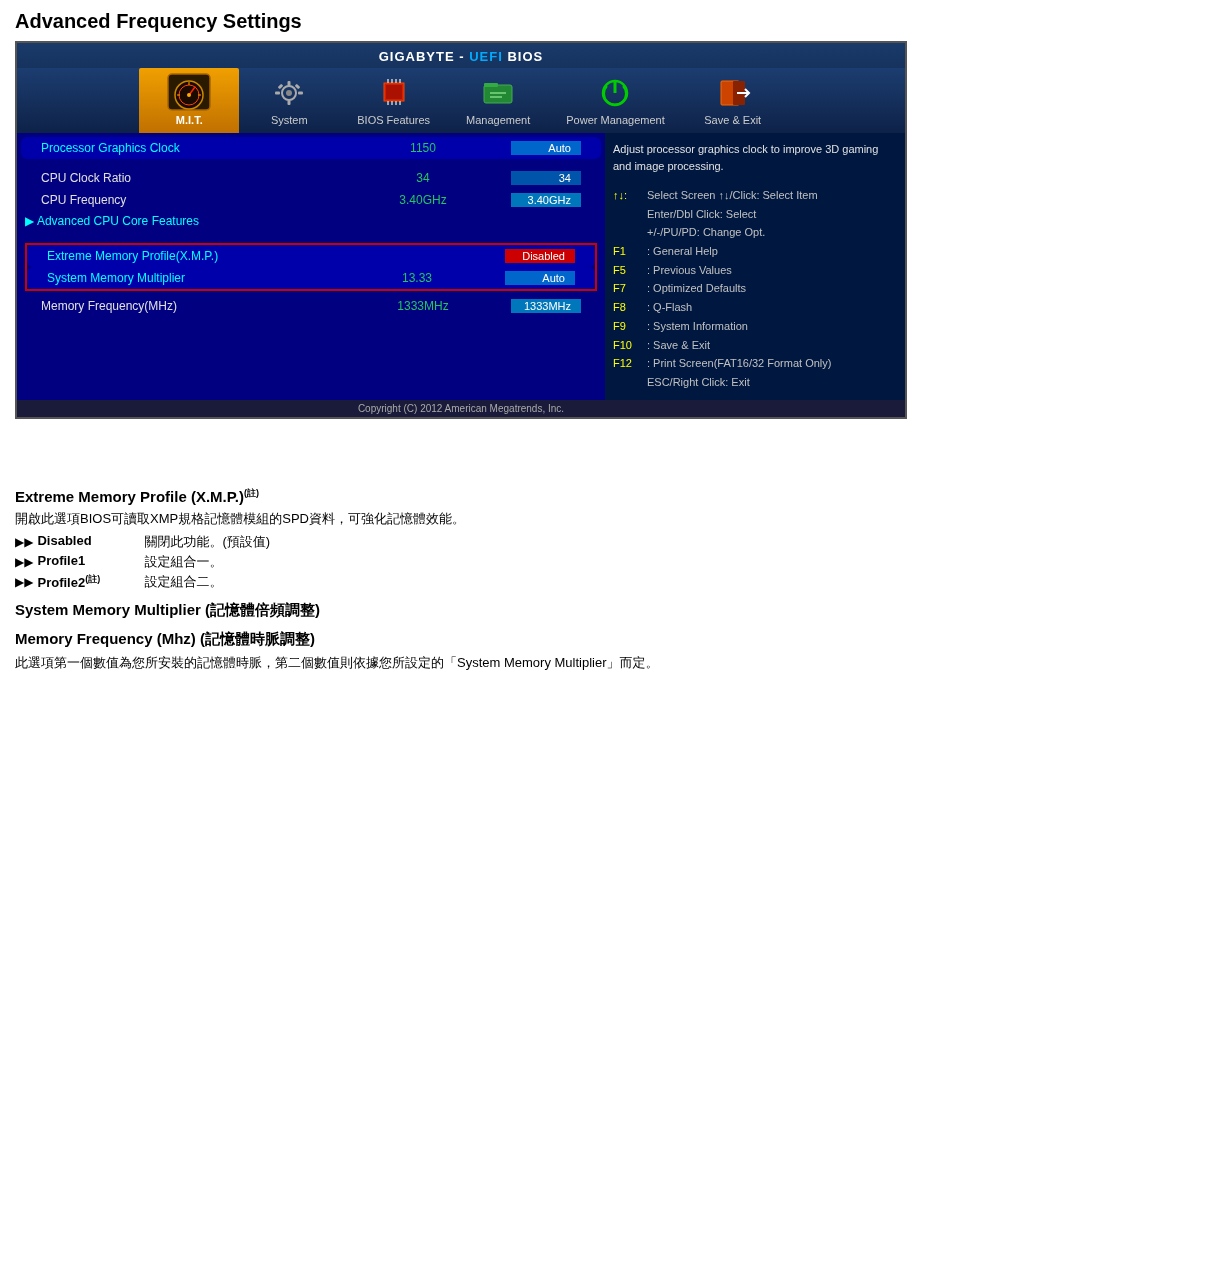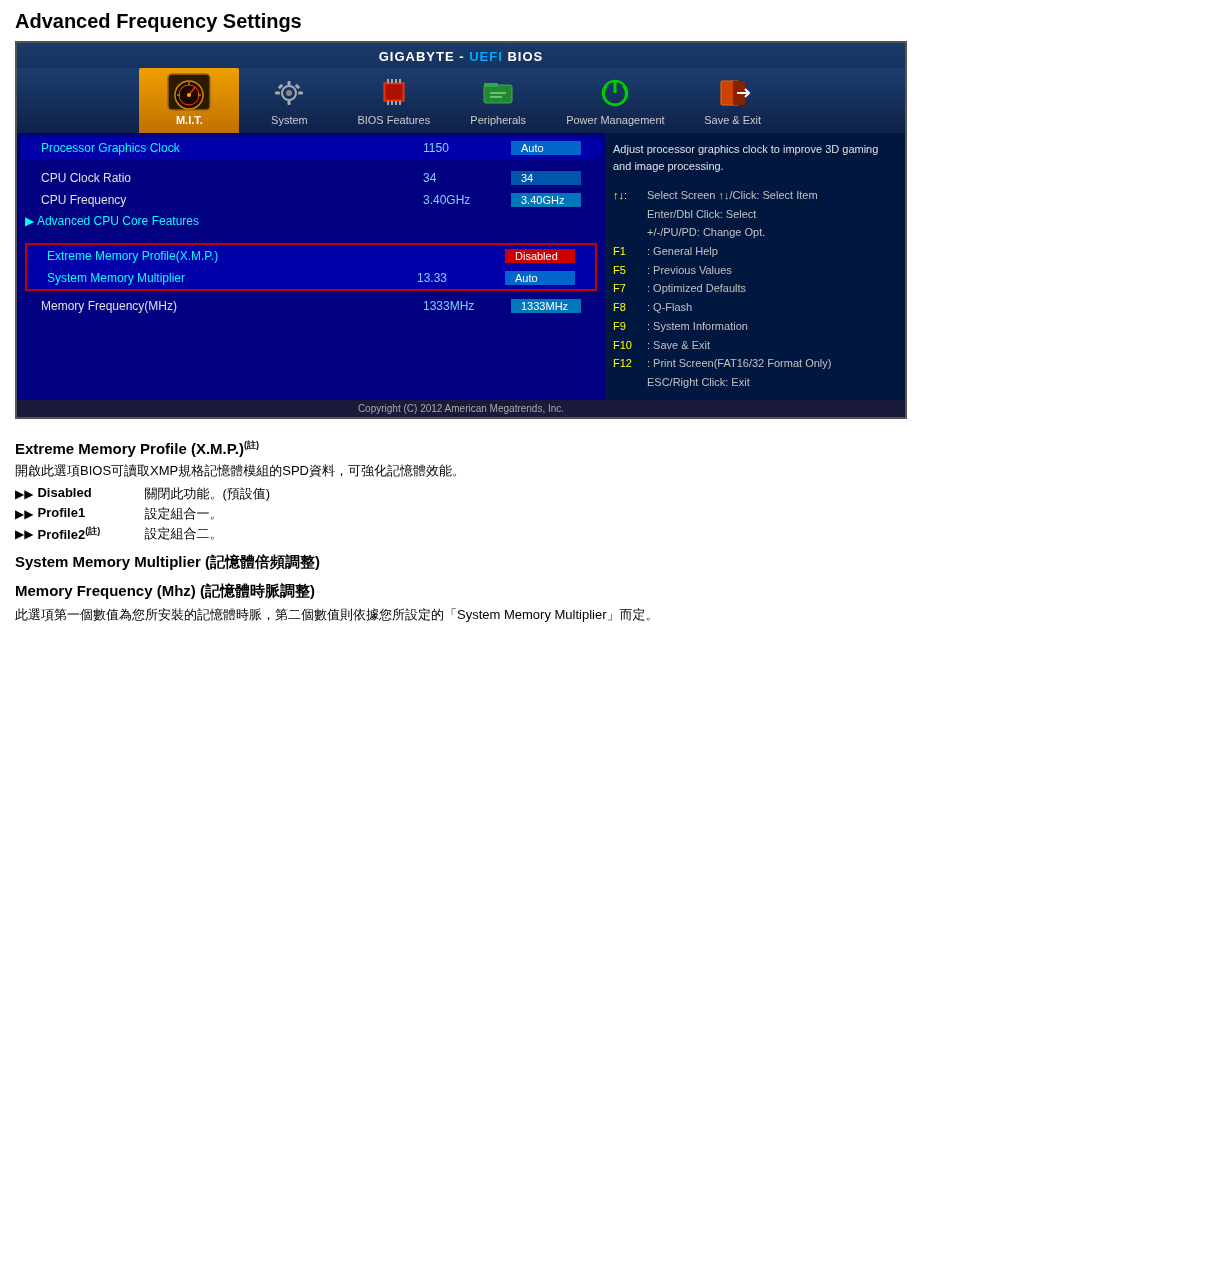--- a/index.html
+++ b/index.html
@@ -149,34 +149,35 @@
     }
     .setting-row.highlighted {
       background: #0000aa;
     }
     .setting-label {
       color: #e0e0e0;
       flex: 1;
     }
     .setting-label.cyan { color: #00ffff; }
     .setting-value-left {
-      color: #7dd3fc;
+      color: #22c55e;
       width: 80px;
-      text-align: left;
+      text-align: center;
       margin-right: 8px;
     }
     .setting-value-btn {
       background: #0055aa;
       color: #fff;
       font-size: 11px;
       padding: 1px 10px;
       border: none;
       min-width: 70px;
-      text-align: left;
+      text-align: right;
       cursor: pointer;
+      margin-left: 40px;
     }
     .setting-value-btn.auto { background: #0066cc; }
     .setting-value-btn.disabled { background: #cc0000; }
     .setting-value-btn.cyan-bg { background: #0077bb; }
 
     
     .section-divider {
       height: 8px;
     }
 
@@ -231,20 +232,21 @@
       text-align: center;
       color: #aaa;
       font-size: 10px;
       padding: 3px;
     }
 
     
     .below-content {
       padding: 10px 15px;
       font-size: 14px;
+      margin-top: 48px;
     }
     .section-header {
       font-weight: bold;
       font-size: 15px;
       margin: 10px 0 4px 0;
     }
     .section-text {
       font-size: 13px;
       line-height: 1.6;
       margin-bottom: 4px;
@@ -343,21 +345,21 @@
       <div class="bios-nav-item">
         <div class="bios-nav-icon">
           <svg width="44" height="38" viewBox="0 0 44 38">
 
             <rect x="8" y="12" width="28" height="18" rx="2" fill="#228833" stroke="#44aa55" stroke-width="1"></rect>
             <rect x="8" y="10" width="14" height="4" rx="1" fill="#33aa44"></rect>
             <line x1="14" y1="20" x2="30" y2="20" stroke="#aaffaa" stroke-width="1"></line>
             <line x1="14" y1="24" x2="26" y2="24" stroke="#aaffaa" stroke-width="1"></line>
           </svg>
         </div>
-        <div class="bios-nav-label">Peripherals</div>
+        <div class="bios-nav-label">Management</div>
       </div>
 
       <div class="bios-nav-item">
         <div class="bios-nav-icon">
           <svg width="44" height="38" viewBox="0 0 44 38">
 
             <circle cx="22" cy="20" r="12" fill="none" stroke="#00cc00" stroke-width="2.5"></circle>
             <line x1="22" y1="8" x2="22" y2="20" stroke="#00cc00" stroke-width="3"></line>
             <path d="M14 13 A11 11 0 1 0 30 13" fill="none" stroke="#00cc00" stroke-width="2"></path>
           </svg>

